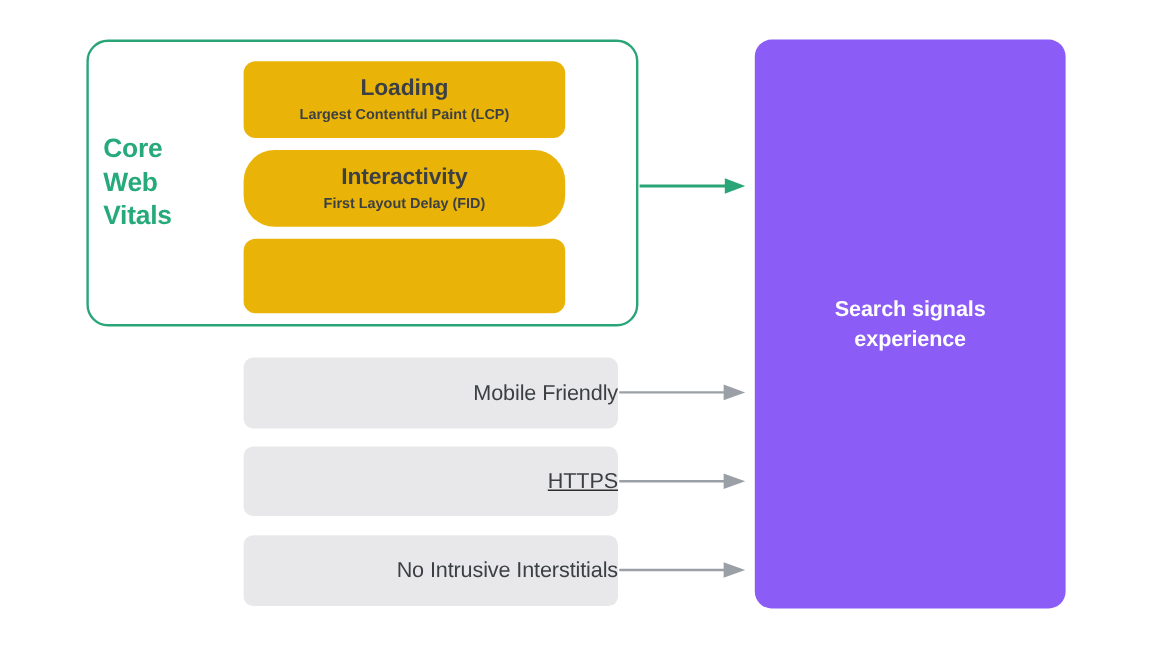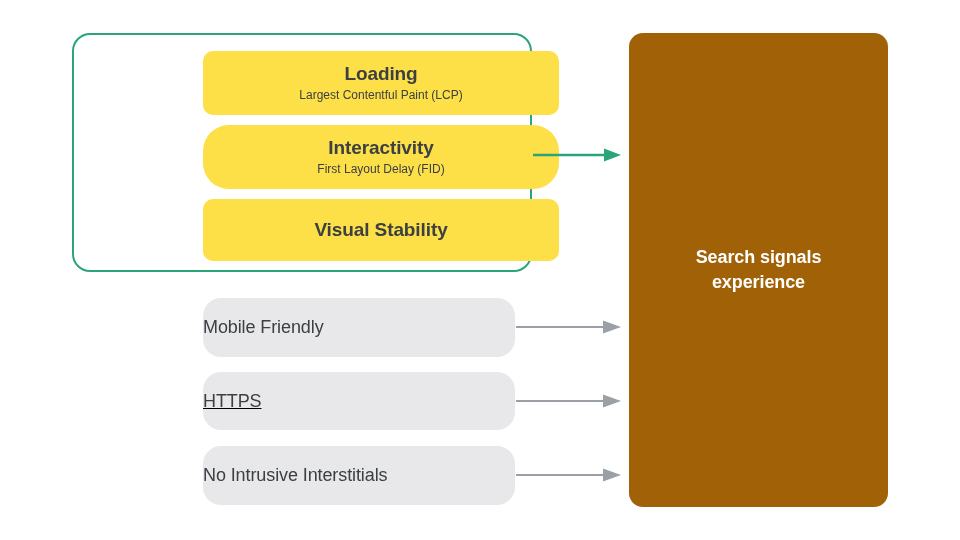--- a/index.html
+++ b/index.html
@@ -45,22 +45,22 @@
     line-height: 1.28;
     letter-spacing: -0.2px;
     text-align: left;
   }
   .cwv-label .ln { display: block; }
 
   
   .metric-card {
     position: absolute;
     left: 203px;
-    width: 356px;
-    background: #fde047;
+    width: 268px;
+    background: #eab308;
     border-radius: 10px;
     display: flex;
     flex-direction: column;
     align-items: center;
     justify-content: center;
     box-sizing: border-box;
   }
   .metric-card.c1 { top: 51px;  height: 64px; }
   .metric-card.c2 { top: 125px; height: 64px; border-radius: 26px; }
   .metric-card.c3 { top: 199px; height: 62px; }
@@ -68,56 +68,56 @@
   .metric-title {
     color: #3c4043;
     font-size: 19px;
     font-weight: bold;
     letter-spacing: -0.1px;
     line-height: 1.15;
   }
   .metric-sub {
     color: #3c4043;
     font-size: 12px;
-    font-weight: normal;
+    font-weight: bold;
     line-height: 1.3;
     margin-top: 3px;
   }
 
   
   .signal-box {
     position: absolute;
     left: 203px;
     width: 312px;
     background: #e8e8ea;
-    border-radius: 18px;
+    border-radius: 8px;
     display: flex;
     align-items: center;
-    justify-content: flex-start;
+    justify-content: flex-end;
     box-sizing: border-box;
   }
   .signal-box.s1 { top: 298px; height: 59px; }
   .signal-box.s2 { top: 372px; height: 58px; text-decoration: underline; }
   .signal-box.s3 { top: 446px; height: 59px; }
 
   .signal-label {
     color: #3c4043;
     font-size: 18px;
     font-weight: normal;
     letter-spacing: -0.1px;
   }
 
   
   .outcome-box {
     position: absolute;
     left: 629px;
     top: 33px;
     width: 259px;  
     height: 474px; 
-    background: #a16207;
+    background: #8b5cf6;
     border-radius: 14px;
     display: flex;
     align-items: center;
     justify-content: center;
     box-sizing: border-box;
   }
   .outcome-text {
     color: #ffffff;
     font-size: 18px;
     font-weight: bold;
@@ -137,33 +137,37 @@
     pointer-events: none;
   }
 </style>
 </head>
 <body>
 
 <div id="canvas">
 
   <div class="cwv-container"></div>
 
+  <div class="cwv-label">
+    <span class="ln">Core</span>
+    <span class="ln">Web</span>
+    <span class="ln">Vitals</span>
+  </div>
 
   <div class="metric-card c1">
     <div class="metric-title">Loading</div>
     <div class="metric-sub">Largest Contentful Paint (LCP)</div>
   </div>
 
   <div class="metric-card c2">
     <div class="metric-title">Interactivity</div>
     <div class="metric-sub">First Layout Delay (FID)</div>
   </div>
 
   <div class="metric-card c3">
-    <div class="metric-title">Visual Stability</div>
   </div>
 
   <div class="signal-box s1">
     <span class="signal-label">Mobile Friendly</span>
   </div>
   <div class="signal-box s2">
     <span class="signal-label">HTTPS</span>
   </div>
   <div class="signal-box s3">
     <span class="signal-label">No Intrusive Interstitials</span>

